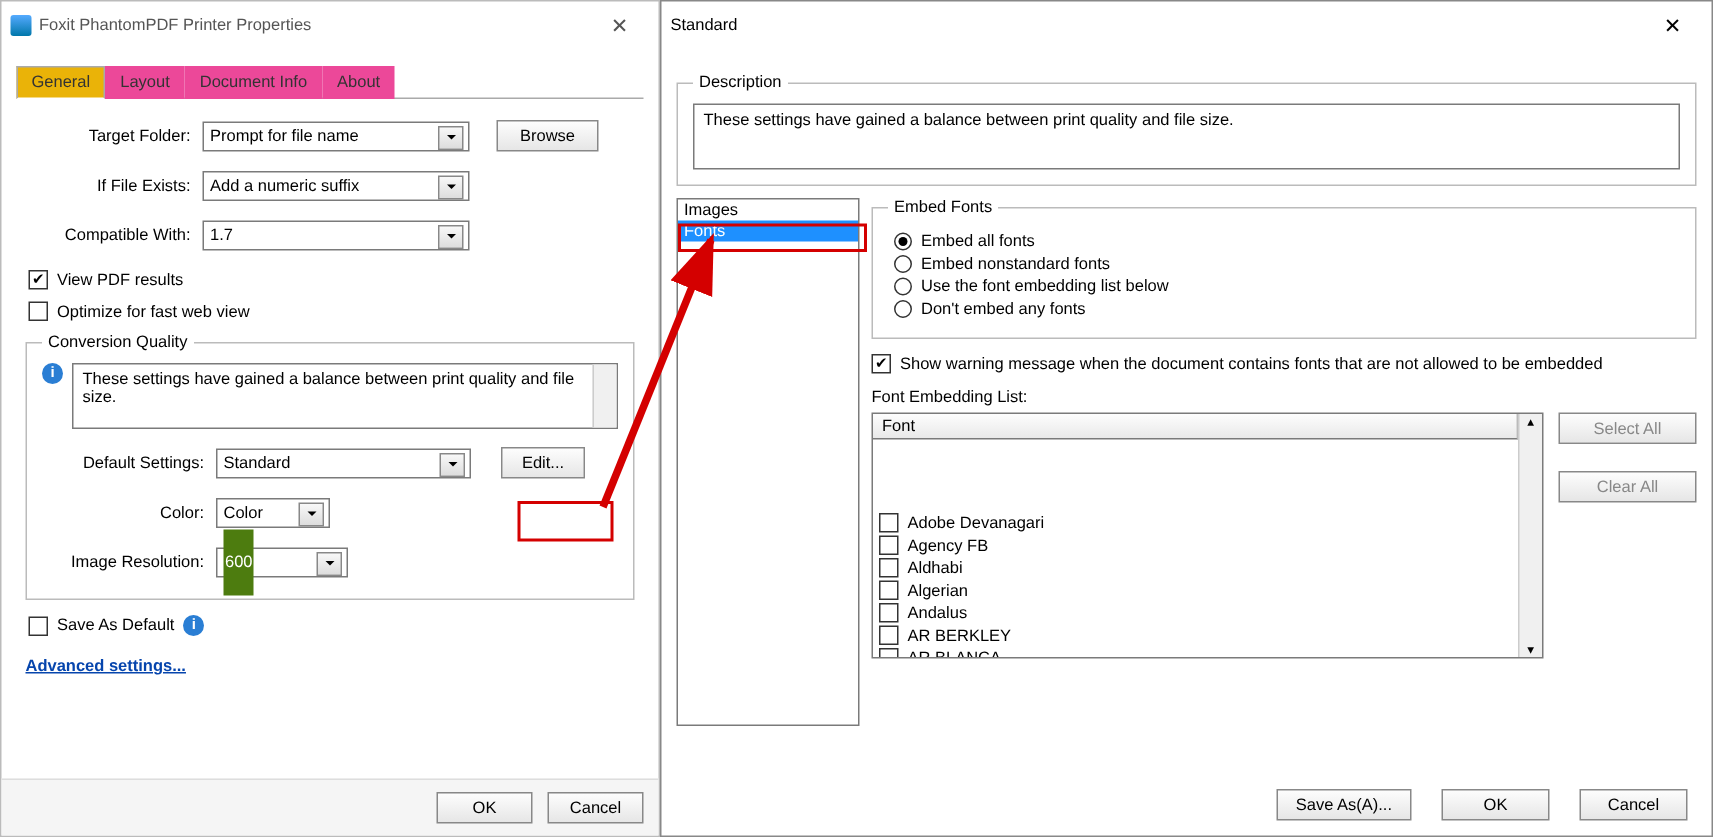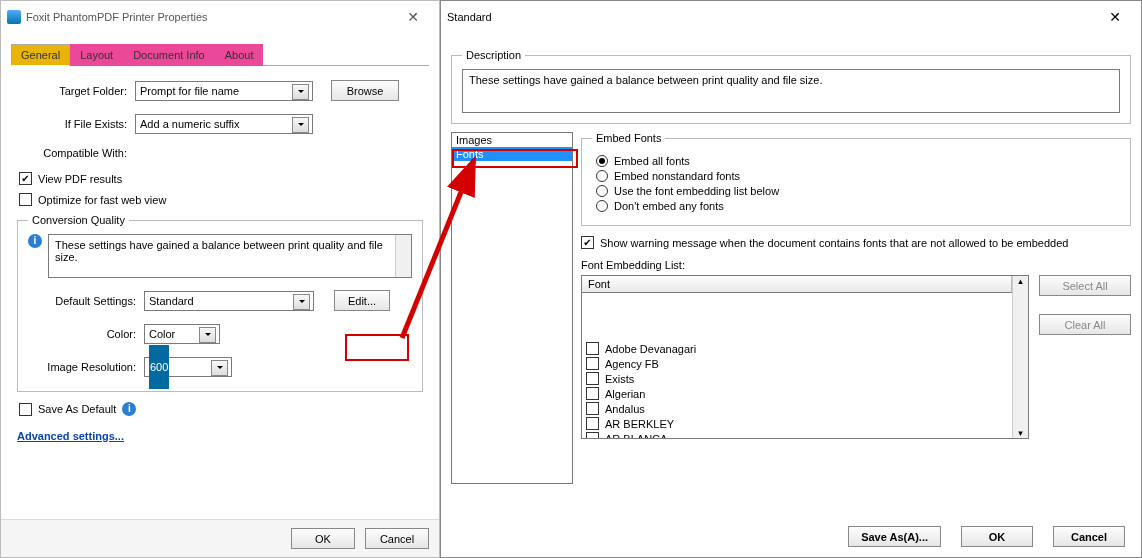--- a/index.html
+++ b/index.html
@@ -45,27 +45,27 @@
   .radio.on::after { content: ""; width: 6px; height: 6px; background: #000; border-radius: 50%; }
   .font-table { border: 1px solid #7a7a7a; height: 164px; position: relative; display: flex; }
   .font-header { border-bottom: 1px solid #7a7a7a; border-right: 1px solid #bbb; height: 19px; background: linear-gradient(#fdfdfd, #e9e9e9); padding: 2px 6px; }
   .font-body { overflow: hidden; }
   .font-row { display: flex; align-items: center; padding: 1px 4px; }
   .font-scroll { width: 16px; border-left: 1px solid #ccc; background: #f0f0f0; position: relative; }
   .font-scroll::before { content: "▴"; position: absolute; top: 0; left: 0; right: 0; text-align: center; font-size: 9px; }
   .font-scroll::after { content: "▾"; position: absolute; bottom: 0; left: 0; right: 0; text-align: center; font-size: 9px; }
   .side-btns { display: flex; flex-direction: column; gap: 18px; margin-left: 10px; }
   .side-btns .btn { width: 92px; color: #888; }
-  .footer-right { position: absolute; right: 16px; bottom: 10px; display: flex; gap: 20px; font-weight: bold; }
+  .footer-right { position: absolute; right: 16px; bottom: 10px; display: flex; gap: 20px; }
   
   .arrow-svg { position: absolute; left: 388px; top: 138px; pointer-events: none; z-index: 10; }
   .highlight-box { position: absolute; outline: 2px solid #d40000; }
   .edit-highlight { left: 347px; top: 336px; width: 60px; height: 23px; }
   .fonts-highlight { left: 454px; top: 151px; width: 122px; height: 15px; }
-  .selected-val { background: #0369a1; color: #fff; padding: 16px 1px; }
+  .selected-val { background: #4d7c0f; color: #fff; padding: 16px 1px; }
 </style>
 </head>
 <body>
 
 <div class="container">
 
   <div class="win win-left">
     <div class="titlebar">
       <span class="title-icon"></span>
       <span>Foxit PhantomPDF Printer Properties</span>
@@ -88,20 +88,23 @@
           <span class="btn" style="min-width:68px">Browse</span>
         </div>
         <div class="row">
           <span class="lbl">If File Exists:</span>
           <span class="sel" style="width:178px">
               <span>Add a numeric suffix</span>
             </span>
         </div>
         <div class="row">
           <span class="lbl">Compatible With:</span>
+          <span class="sel" style="width:178px">
+              <span>1.7</span>
+            </span>
         </div>
         <div class="chk-row">
           <span class="chk checked"></span>
           <span>View PDF results</span>
         </div>
         <div class="chk-row">
           <span class="chk"></span>
           <span>Optimize for fast web view</span>
         </div>
 
@@ -206,21 +209,21 @@
                     <div class="font-row">
                       <span class="chk"></span>
                       <span>Adobe Devanagari</span>
                     </div>
                     <div class="font-row">
                       <span class="chk"></span>
                       <span>Agency FB</span>
                     </div>
                     <div class="font-row">
                       <span class="chk"></span>
-                      <span>Exists</span>
+                      <span>Aldhabi</span>
                     </div>
                     <div class="font-row">
                       <span class="chk"></span>
                       <span>Algerian</span>
                     </div>
                     <div class="font-row">
                       <span class="chk"></span>
                       <span>Andalus</span>
                     </div>
                     <div class="font-row">

